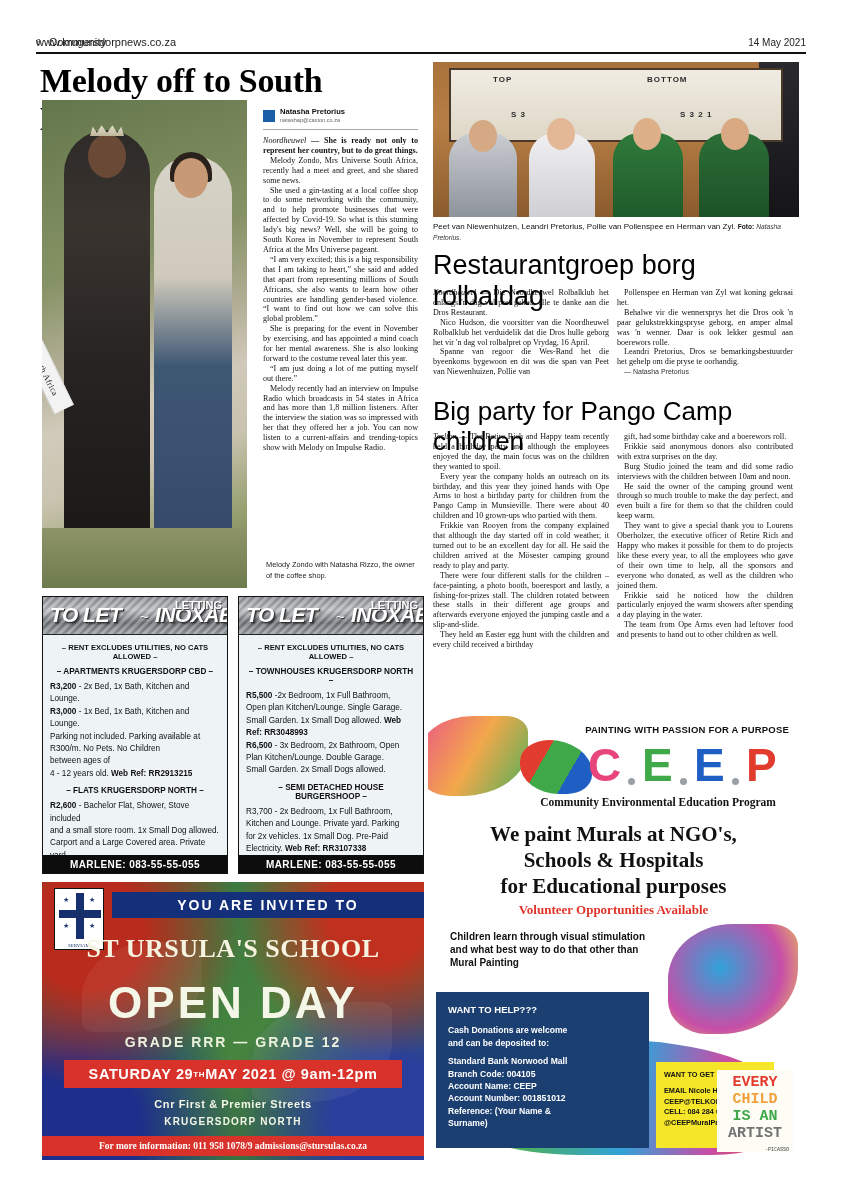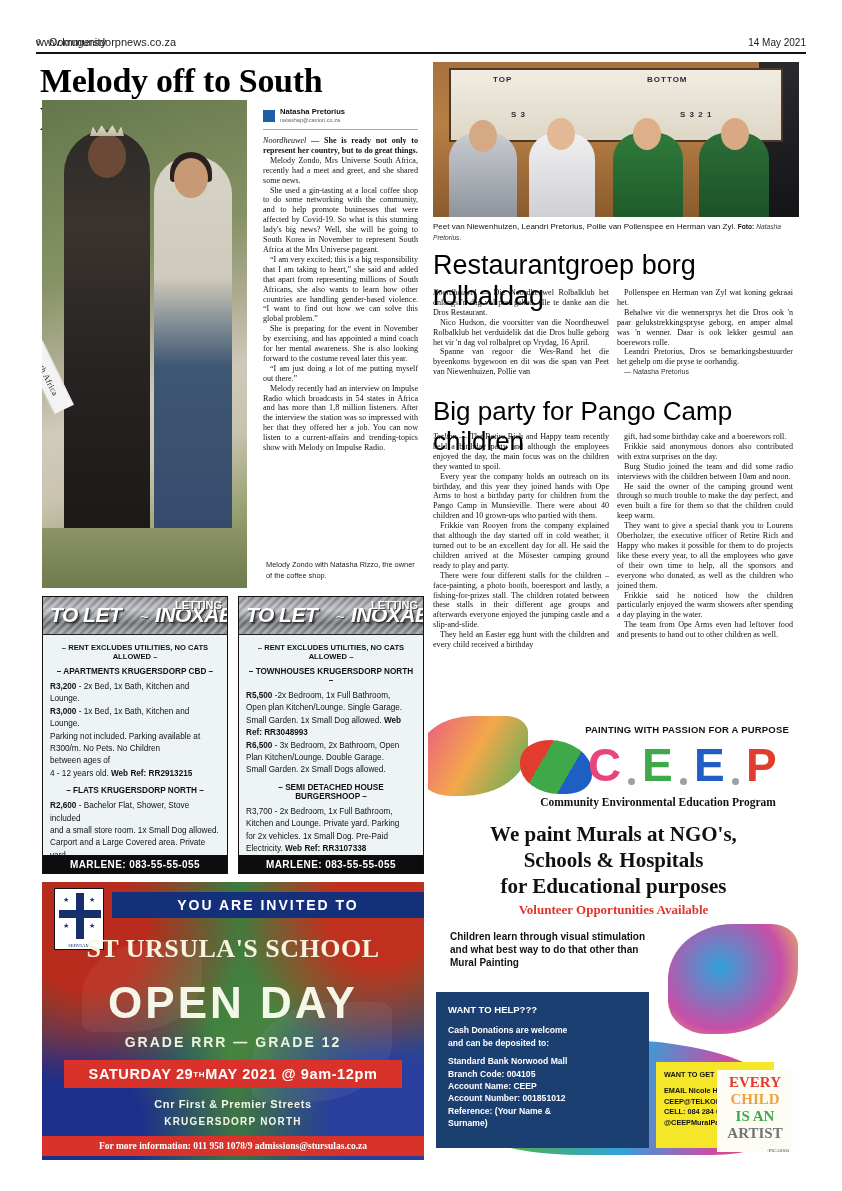--- a/index.html
+++ b/index.html
@@ -282,21 +282,21 @@
   .ceep-blue .t { font-size:9.5px; margin-bottom:8px; }
   .ceep-yellow {
     position:absolute; left:228px; top:352px; width:118px; height:86px;
     background:#f5e62a; color:#111; padding:8px 8px;
     font-family:"Liberation Sans",sans-serif; font-size:7.3px; line-height:10.4px; font-weight:700;
   }
   .ceep-artist {
     position:absolute; right:6px; bottom:8px; width:76px; height:82px;
     background:#fdfdf6; text-align:center; padding-top:4px;
   }
-  .ceep-artist div { font-family:Liberation Serif, serif; font-weight:700; font-size:15px; line-height:17px; }
+  .ceep-artist div { font-family:Liberation Mono, monospace; font-weight:700; font-size:15px; line-height:17px; }
   .ceep-artist .cred { font-size:5px; color:#444; font-weight:400; text-align:right; padding-right:4px; }
 </style>
 </head>
 <body>
 
 <div class="page">
 
   <div class="masthead">
     <span class="mast-page">6</span>
     <span class="mast-section">Community</span>

